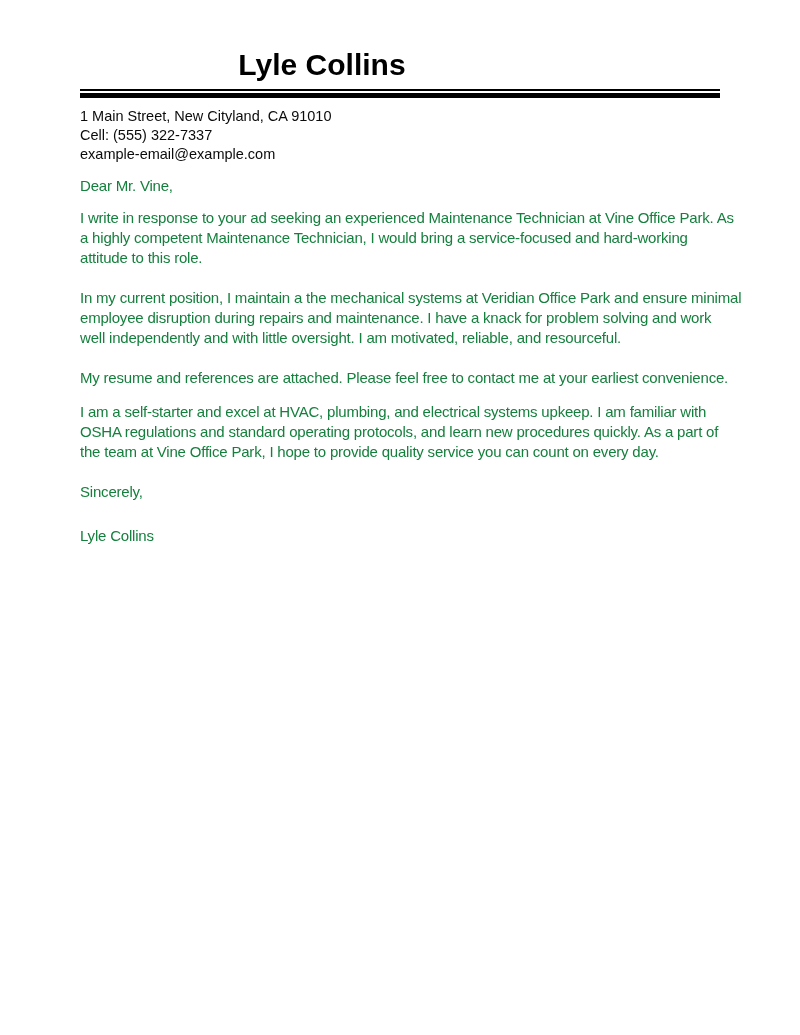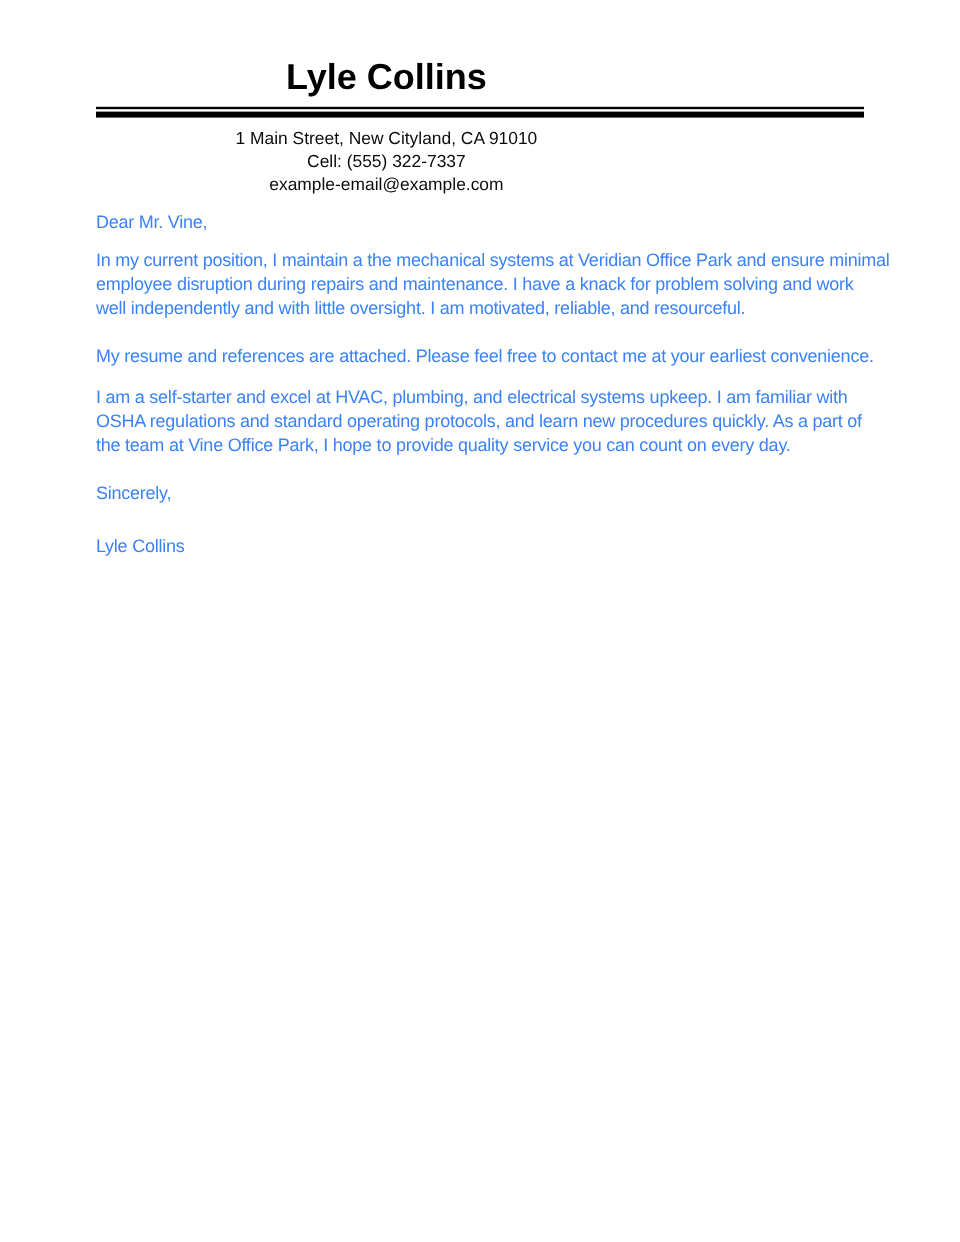--- a/index.html
+++ b/index.html
@@ -37,33 +37,33 @@
     height: 2px;
     background: #000000;
     margin-bottom: 2px;
   }
   .rule-thick {
     height: 5px;
     background: #000000;
   }
   .contact {
     margin-top: 9px;
-    text-align: center;
+    text-align: left;
     font-size: 14.5px;
     line-height: 19px;
     white-space: pre-line;
     color: #0b0b0b;
   }
   .letter {
     width: 665px;
     margin-top: 12px;
     font-size: 15px;
     line-height: 20px;
     letter-spacing: -0.2px;
-    color: #3b82f6;
+    color: #15803d;
   }
   .salutation {
     margin-bottom: 12px;
   }
   .para {
     white-space: pre-line;
     margin-bottom: 20px;
   }
   .para-last {
     margin-bottom: 14px;
@@ -88,20 +88,23 @@
   </div>
 
   <div class="contact">1 Main Street, New Cityland, CA 91010
 Cell: (555) 322-7337
 example-email@example.com</div>
 
   <div class="letter">
 
     <div class="salutation">Dear Mr. Vine,</div>
 
+    <div class="para">I write in response to your ad seeking an experienced Maintenance Technician at Vine Office Park. As
+a highly competent Maintenance Technician, I would bring a service-focused and hard-working
+attitude to this role.</div>
 
     <div class="para">In my current position, I maintain a the mechanical systems at Veridian Office Park and ensure minimal
 employee disruption during repairs and maintenance. I have a knack for problem solving and work
 well independently and with little oversight. I am motivated, reliable, and resourceful.</div>
 
     <div class="para para-last">My resume and references are attached. Please feel free to contact me at your earliest convenience.</div>
 
     <div class="para">I am a self-starter and excel at HVAC, plumbing, and electrical systems upkeep. I am familiar with
 OSHA regulations and standard operating protocols, and learn new procedures quickly. As a part of
 the team at Vine Office Park, I hope to provide quality service you can count on every day.</div>

